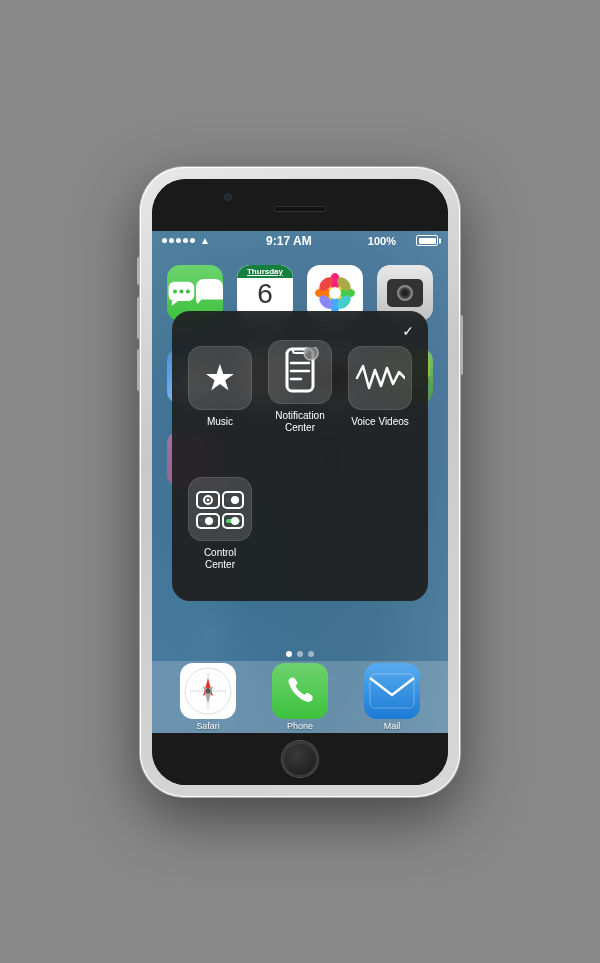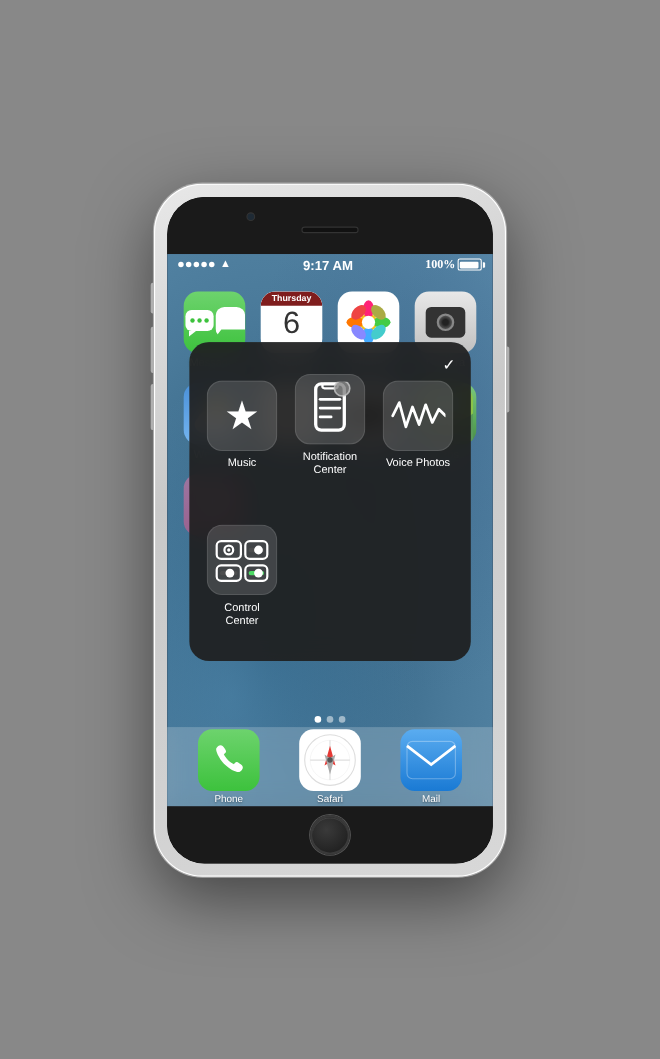--- a/index.html
+++ b/index.html
@@ -162,23 +162,22 @@
       font-size: 10px;
       margin-left: 3px;
     }
     .status-center {
       font-size: 12px;
       font-weight: 600;
     }
     .status-right {
       display: flex;
       align-items: center;
-      gap: 2px;
+      gap: 20px;
       font-size: 11px;
-      font-family: Liberation Serif, serif;
     }
     .battery-bar {
       width: 22px;
       height: 11px;
       border: 1.5px solid white;
       border-radius: 2px;
       padding: 1.5px;
       position: relative;
     }
     .battery-bar::after {
@@ -255,28 +254,29 @@
     
     .icon-calendar {
       background: white;
       display: flex;
       flex-direction: column;
       align-items: center;
       justify-content: flex-start;
       padding: 0;
     }
     .calendar-header {
-      background: #7f1d1d;
+      background: #15803d;
       width: 100%;
       text-align: center;
       color: white;
       font-size: 8px;
       font-weight: 600;
       padding: 2px 0;
       border-radius: 13px 13px 0 0;
+      text-decoration: underline;
     }
     .calendar-day {
       color: #333;
       font-size: 28px;
       font-weight: 300;
       line-height: 1;
       margin-top: 2px;
     }
 
     
@@ -779,21 +779,21 @@
           <span class="at-label">Notification<br>Center</span>
         </div>
 
 
         <div class="at-item">
           <div class="at-icon-box">
             <svg width="50" height="40" viewBox="0 0 50 40">
               <polyline points="2,20 8,8 14,30 20,12 26,28 32,10 38,26 44,14 50,20" fill="none" stroke="white" stroke-width="2.5" stroke-linecap="round" stroke-linejoin="round"></polyline>
             </svg>
           </div>
-          <span class="at-label">Voice Photos</span>
+          <span class="at-label">Voice Videos</span>
         </div>
 
 
         <div class="at-item">
           <div class="at-icon-box">
             <svg width="50" height="46" viewBox="0 0 50 46">
               <rect x="2" y="6" width="22" height="16" rx="4" fill="none" stroke="white" stroke-width="2"></rect>
               <circle cx="13" cy="14" r="4" fill="none" stroke="white" stroke-width="2"></circle>
               <circle cx="13" cy="14" r="1.5" fill="white"></circle>
               <rect x="28" y="6" width="20" height="16" rx="4" fill="none" stroke="white" stroke-width="2"></rect>
@@ -813,44 +813,44 @@
 
       <div class="page-dots">
         <div class="page-dot active"></div>
         <div class="page-dot"></div>
         <div class="page-dot"></div>
       </div>
 
       <div class="dock">
 
         <div class="dock-item">
-          <div class="dock-icon icon-phone">
-            <svg width="36" height="36" viewBox="0 0 36 36">
-              <path d="M8 6 C8 6 10 4 12 4 C14 4 15 5 17 8 C19 11 19 12 18 13 L16 15 C16 15 18 19 21 22 C24 25 28 27 28 27 L30 25 C31 24 32 24 35 26 C38 28 39 29 39 31 C39 33 37 35 37 35 C35 37 33 37 28 35 C23 33 14 26 10 18 C6 10 6 8 8 6 Z" fill="white" transform="scale(0.75) translate(2,2)"></path>
-            </svg>
-          </div>
-          <span class="dock-label">Phone</span>
-        </div>
-
-        <div class="dock-item">
           <div class="dock-icon icon-safari">
             <svg width="50" height="50" viewBox="0 0 50 50">
               <circle cx="25" cy="25" r="23" fill="white" stroke="#ddd" stroke-width="1"></circle>
               <circle cx="25" cy="25" r="18" fill="white" stroke="#eee" stroke-width="0.5"></circle>
               <line x1="25" y1="7" x2="25" y2="43" stroke="#ccc" stroke-width="0.7"></line>
               <line x1="7" y1="25" x2="43" y2="25" stroke="#ccc" stroke-width="0.7"></line>
               <polygon points="25,12 30,30 25,27 20,30" fill="#e53935"></polygon>
               <polygon points="25,38 20,20 25,23 30,20" fill="#aaa"></polygon>
               <circle cx="25" cy="25" r="2.5" fill="#555"></circle>
             </svg>
           </div>
           <span class="dock-label">Safari</span>
         </div>
 
         <div class="dock-item">
+          <div class="dock-icon icon-phone">
+            <svg width="36" height="36" viewBox="0 0 36 36">
+              <path d="M8 6 C8 6 10 4 12 4 C14 4 15 5 17 8 C19 11 19 12 18 13 L16 15 C16 15 18 19 21 22 C24 25 28 27 28 27 L30 25 C31 24 32 24 35 26 C38 28 39 29 39 31 C39 33 37 35 37 35 C35 37 33 37 28 35 C23 33 14 26 10 18 C6 10 6 8 8 6 Z" fill="white" transform="scale(0.75) translate(2,2)"></path>
+            </svg>
+          </div>
+          <span class="dock-label">Phone</span>
+        </div>
+
+        <div class="dock-item">
           <div class="dock-icon icon-mail">
             <svg width="46" height="36" viewBox="0 0 46 36">
               <rect x="1" y="1" width="44" height="34" rx="5" fill="none"></rect>
               <path d="M1 5 L23 22 L45 5" fill="none" stroke="white" stroke-width="2.5"></path>
               <rect x="1" y="1" width="44" height="34" rx="5" fill="none" stroke="rgba(255,255,255,0.3)" stroke-width="1"></rect>
             </svg>
           </div>
           <span class="dock-label">Mail</span>
         </div>
 

